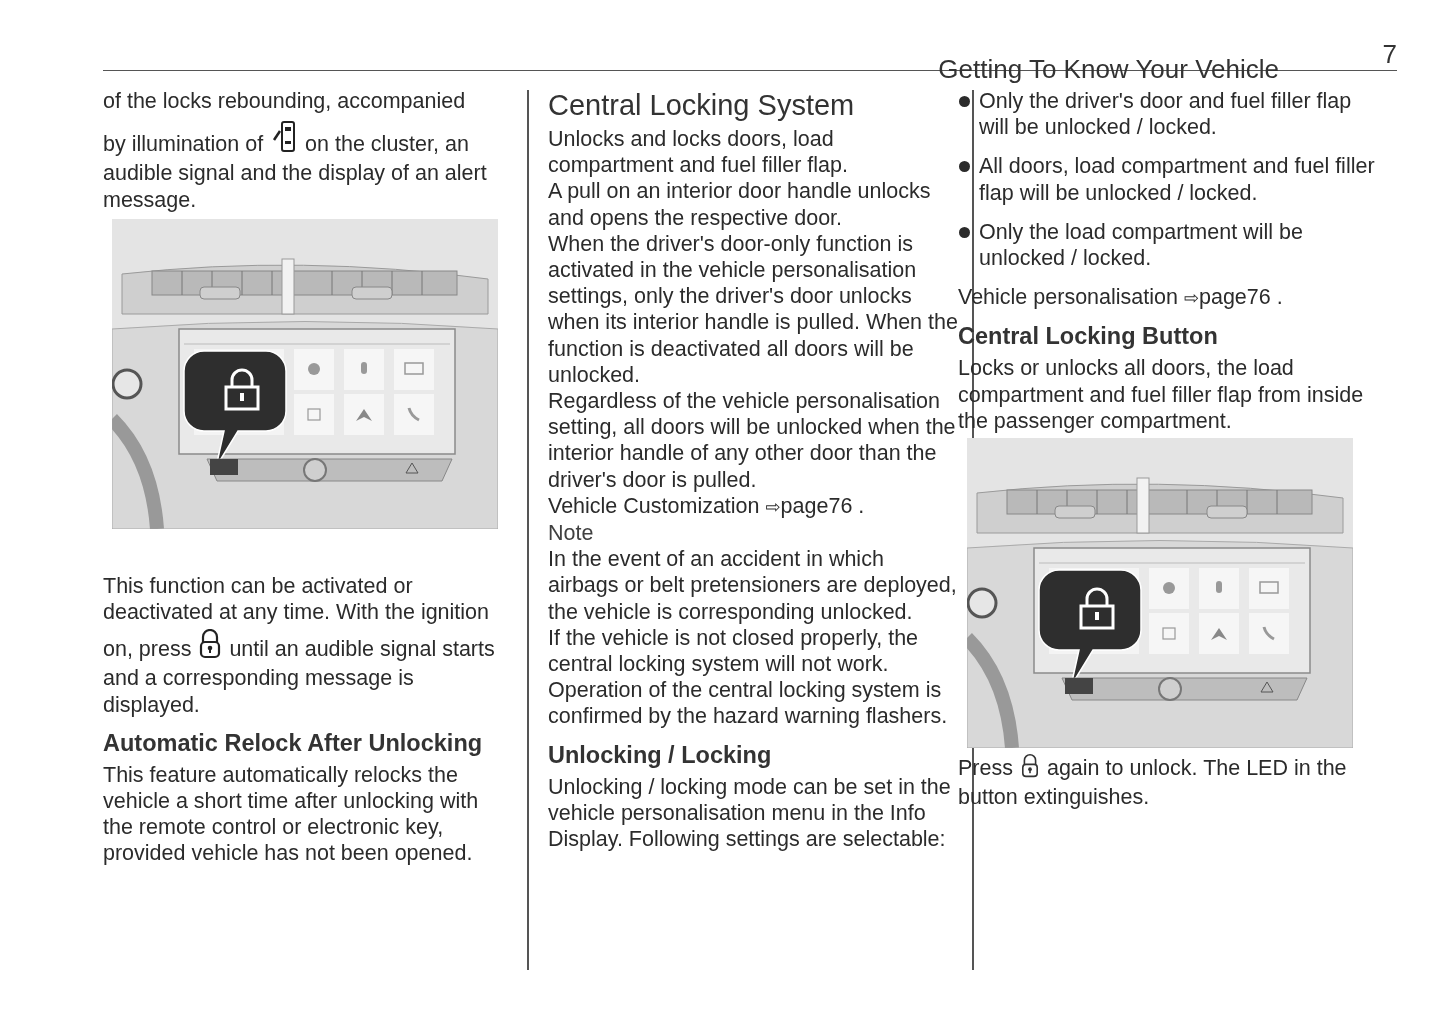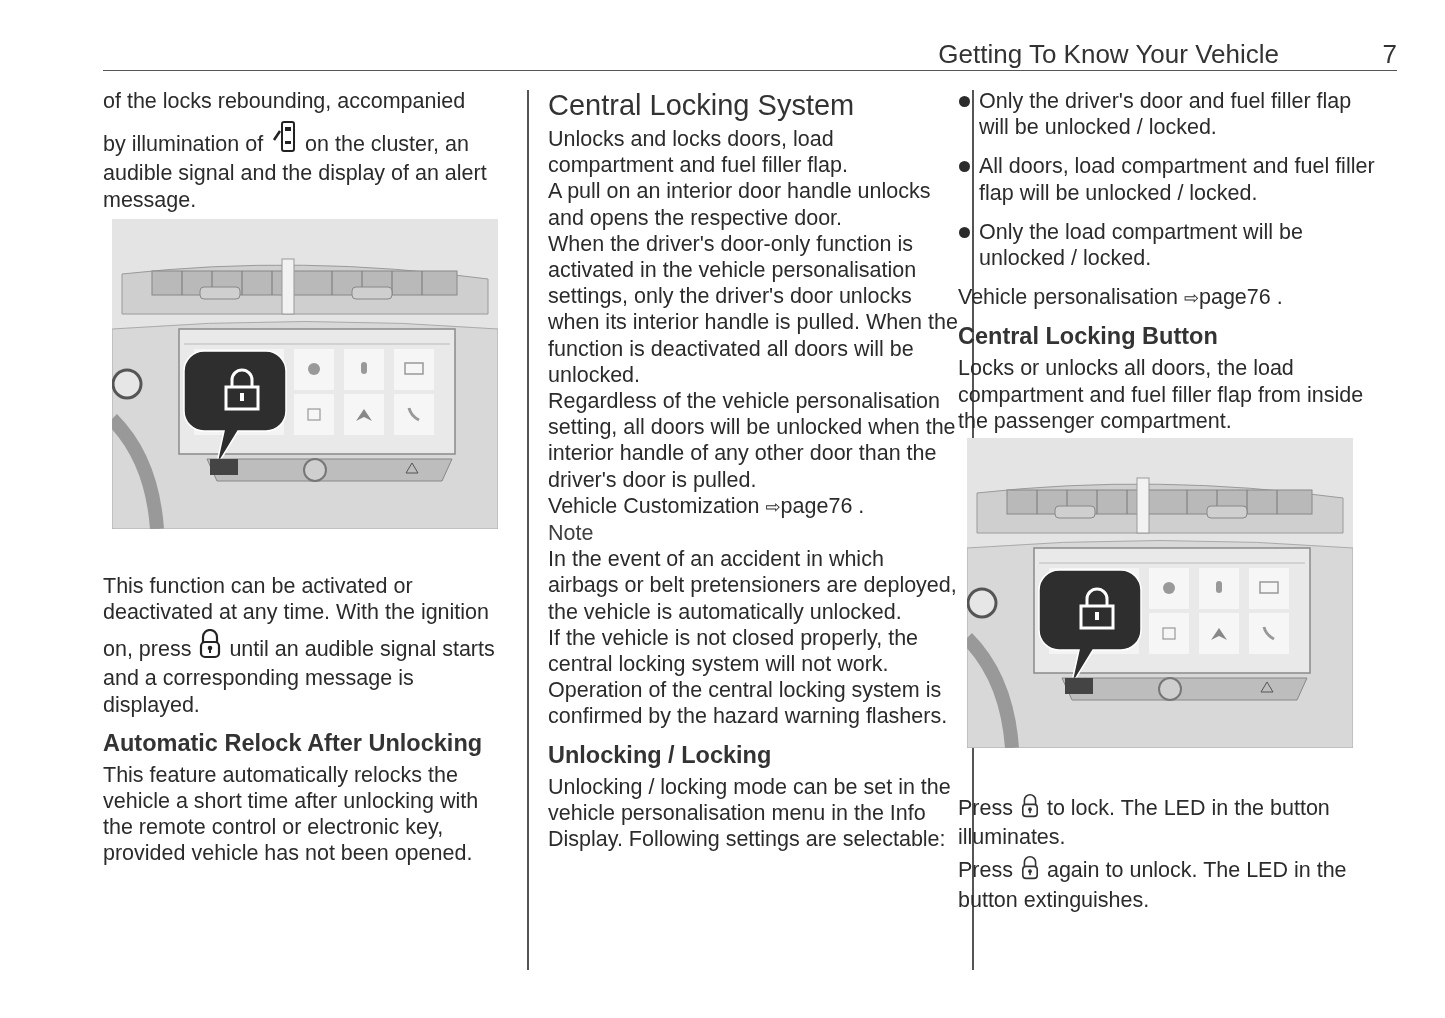--- a/index.html
+++ b/index.html
@@ -5,21 +5,21 @@
   html, body { margin: 0; padding: 0; background: #ffffff; }
   body {
     width: 1445px; height: 1018px; position: relative; overflow: hidden;
     font-family: "Liberation Sans", sans-serif; color: #2b2b2b;
   }
   .page-header {
     position: absolute; left: 103px; top: 38px; width: 1294px; height: 32px;
     border-bottom: 1.5px solid #555;
   }
   .page-header .title {
-    position: absolute; right: 118px; top: 1px; font-size: 26px; color: #333;
+    position: absolute; right: 118px; top: 16px; font-size: 26px; color: #333;
   }
   .page-header .pageno {
     position: absolute; right: 0px; top: 1px; font-size: 26px; color: #333;
   }
   .divider { position: absolute; width: 1.5px; background: #555; top: 90px; height: 880px; }
   .col { position: absolute; top: 88px; font-size: 21.5px; line-height: 26.2px; color: #2b2b2b; }
   .col p { margin: 0; }
   .col1 { left: 103px; width: 410px; }
   .col2 { left: 548px; width: 410px; }
   .col3 { left: 958px; width: 420px; }
@@ -134,21 +134,21 @@
 <div class="col col2">
   <h1 class="section-title">Central Locking System</h1>
   <p>Unlocks and locks doors, load compartment and fuel filler flap.</p>
   <p>A pull on an interior door handle unlocks and opens the respective door.</p>
   <p>When the driver's door-only function is activated in the vehicle personalisation settings, only the driver's door unlocks when its interior handle is pulled. When the function is deactivated all doors will be unlocked.</p>
   <p>Regardless of the vehicle personalisation setting, all doors will be unlocked when the interior handle of any other door than the driver's door is pulled.</p>
   <p>
     <span>Vehicle Customization </span><span class="arrow">⇨</span><span>page76 .</span>
   </p>
   <p class="note-label">Note</p>
-  <p>In the event of an accident in which airbags or belt pretensioners are deployed, the vehicle is automatically unlocked.</p>
+  <p>In the event of an accident in which airbags or belt pretensioners are deployed, the vehicle is corresponding unlocked.</p>
   <p>If the vehicle is not closed properly, the central locking system will not work.</p>
   <p>Operation of the central locking system is confirmed by the hazard warning flashers.</p>
   <h2 class="sub-title" style="margin-top:10px">Unlocking / Locking</h2>
   <p>Unlocking / locking mode can be set in the vehicle personalisation menu in the Info Display. Following settings are selectable:</p>
 </div>
 
 <div class="col col3">
   <ul class="bullets">
     <li>Only the driver's door and fuel filler flap will be unlocked / locked.</li>
     <li>All doors, load compartment and fuel filler flap will be unlocked / locked.</li>
@@ -200,32 +200,20 @@
       <rect x="128" y="174" width="4" height="8" fill="#fff"></rect>
       <path d="M95 240 L340 240 L330 262 L105 262 Z" fill="#bdbdbd" stroke="#888"></path>
       <rect x="98" y="240" width="28" height="16" fill="#444"></rect>
       <circle cx="203" cy="251" r="11" fill="#cfcfcf" stroke="#777" stroke-width="2"></circle>
       <path d="M300 244 L306 254 L294 254 Z" fill="none" stroke="#555"></path>
       <circle cx="15" cy="165" r="14" fill="#e6e6e6" stroke="#555" stroke-width="3"></circle>
       <path d="M0 200 Q40 240 45 310" stroke="#999" stroke-width="14" fill="none"></path>
     </svg>
   </div>
 
-  <p style="margin-top:46px">
-    <span>Press</span>
-    <span class="inline-icon">
-      <svg width="18" height="24" viewBox="0 0 22 30">
-          <path d="M4 13 v-5 a7 7 0 0 1 14 0 v5" fill="none" stroke="#333" stroke-width="2"></path>
-          <rect x="2" y="13" width="18" height="15" rx="4" fill="none" stroke="#333" stroke-width="2"></rect>
-          <circle cx="11" cy="19" r="2.3" fill="#333"></circle>
-          <rect x="10" y="20" width="2" height="4" fill="#333"></rect>
-        </svg>
-    </span>
-    <span>to lock. The LED in the button illuminates.</span>
-  </p>
   <p style="margin-top:6px">
     <span>Press</span>
     <span class="inline-icon">
       <svg width="18" height="24" viewBox="0 0 22 30">
           <path d="M4 13 v-5 a7 7 0 0 1 14 0 v5" fill="none" stroke="#333" stroke-width="2"></path>
           <rect x="2" y="13" width="18" height="15" rx="4" fill="none" stroke="#333" stroke-width="2"></rect>
           <circle cx="11" cy="19" r="2.3" fill="#333"></circle>
           <rect x="10" y="20" width="2" height="4" fill="#333"></rect>
         </svg>
     </span>

